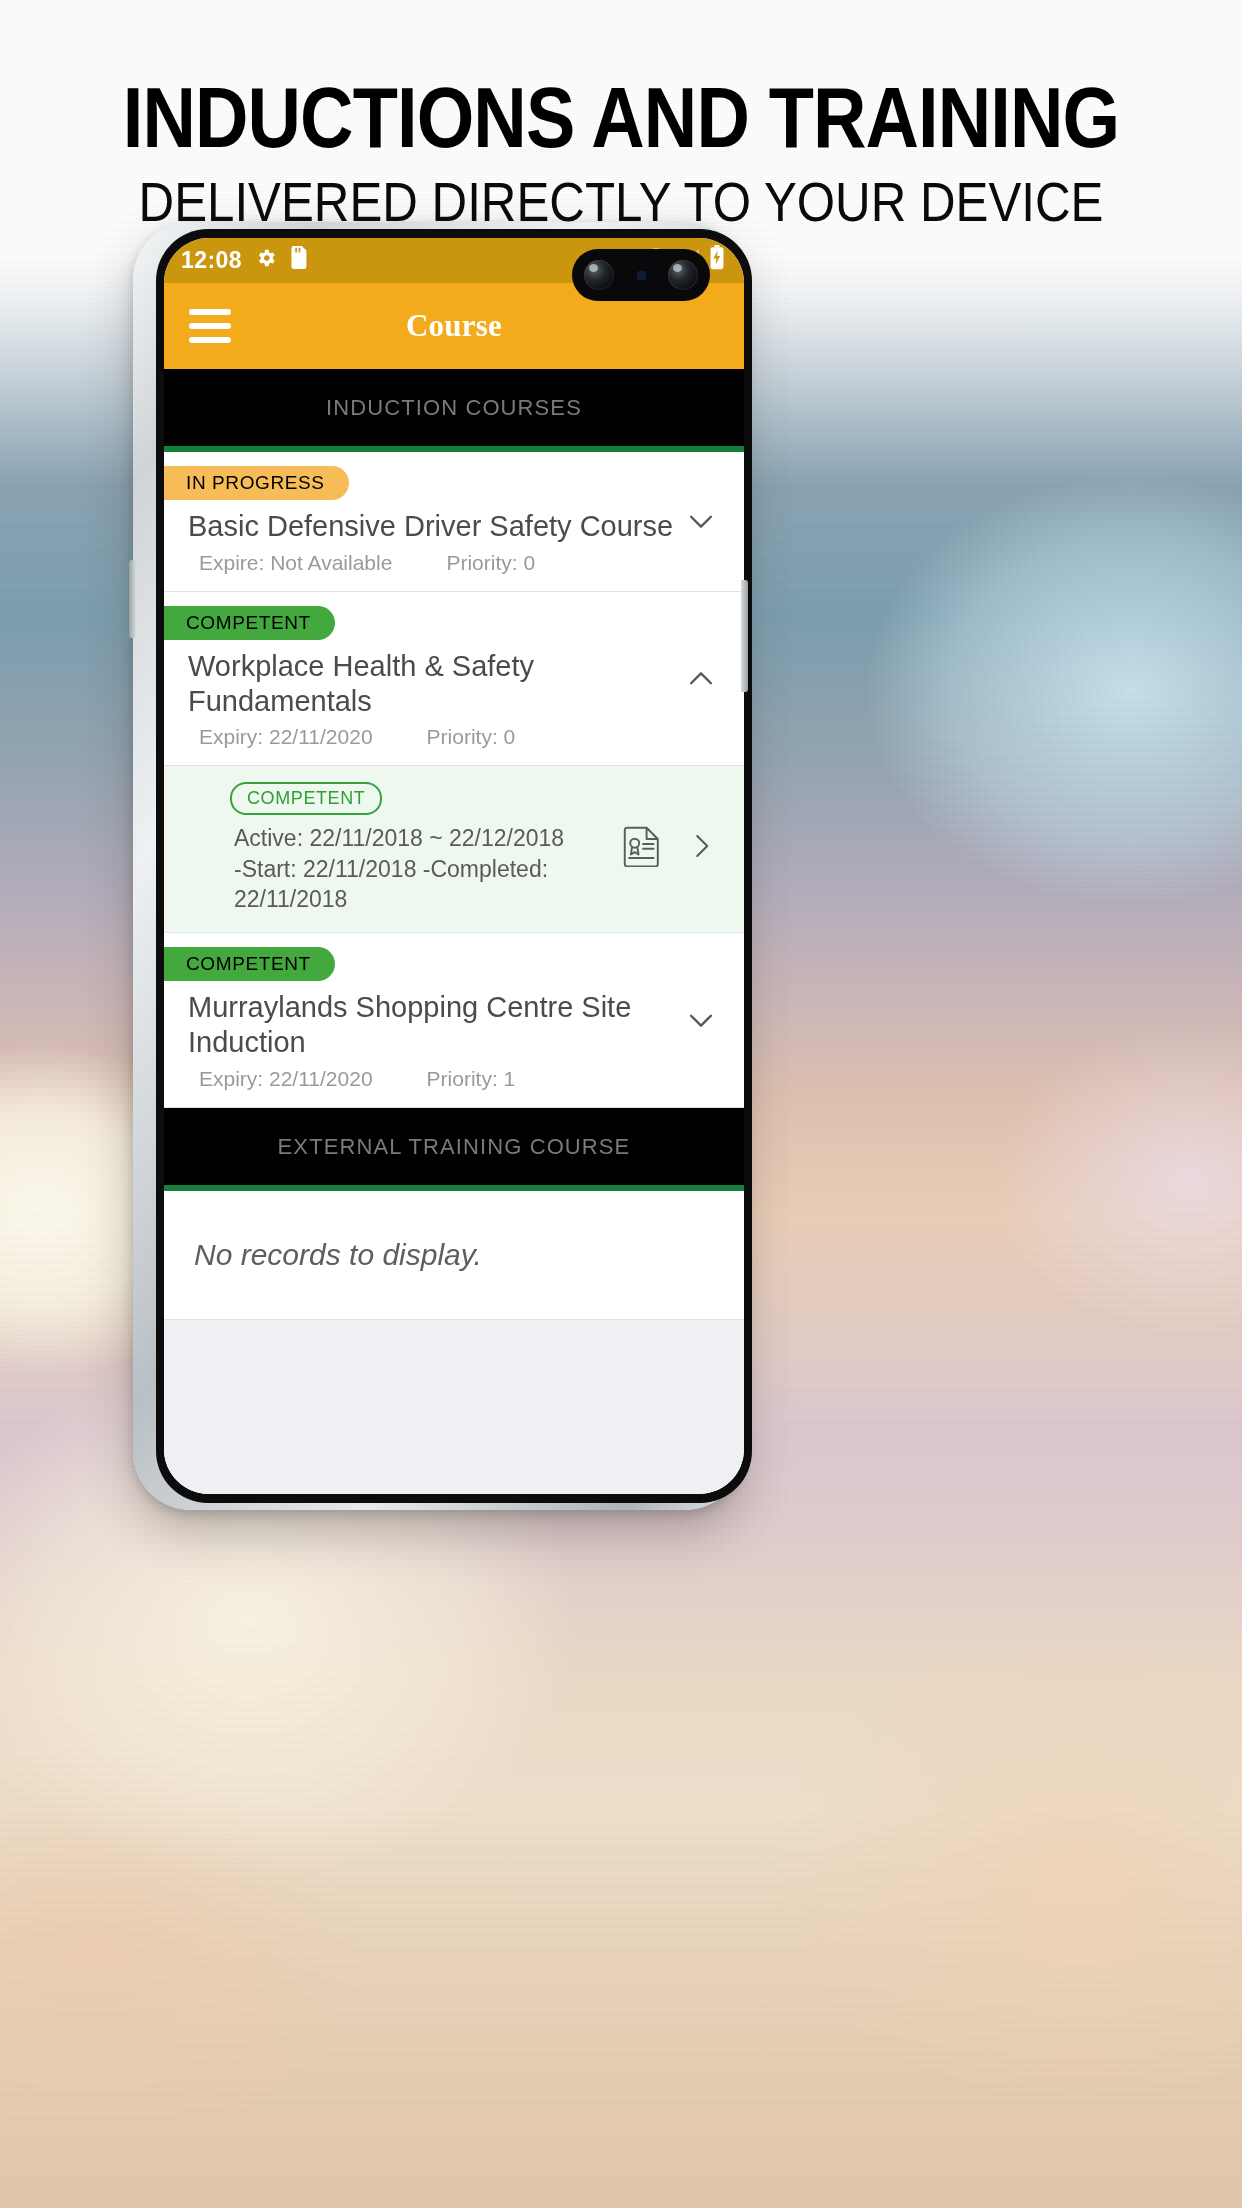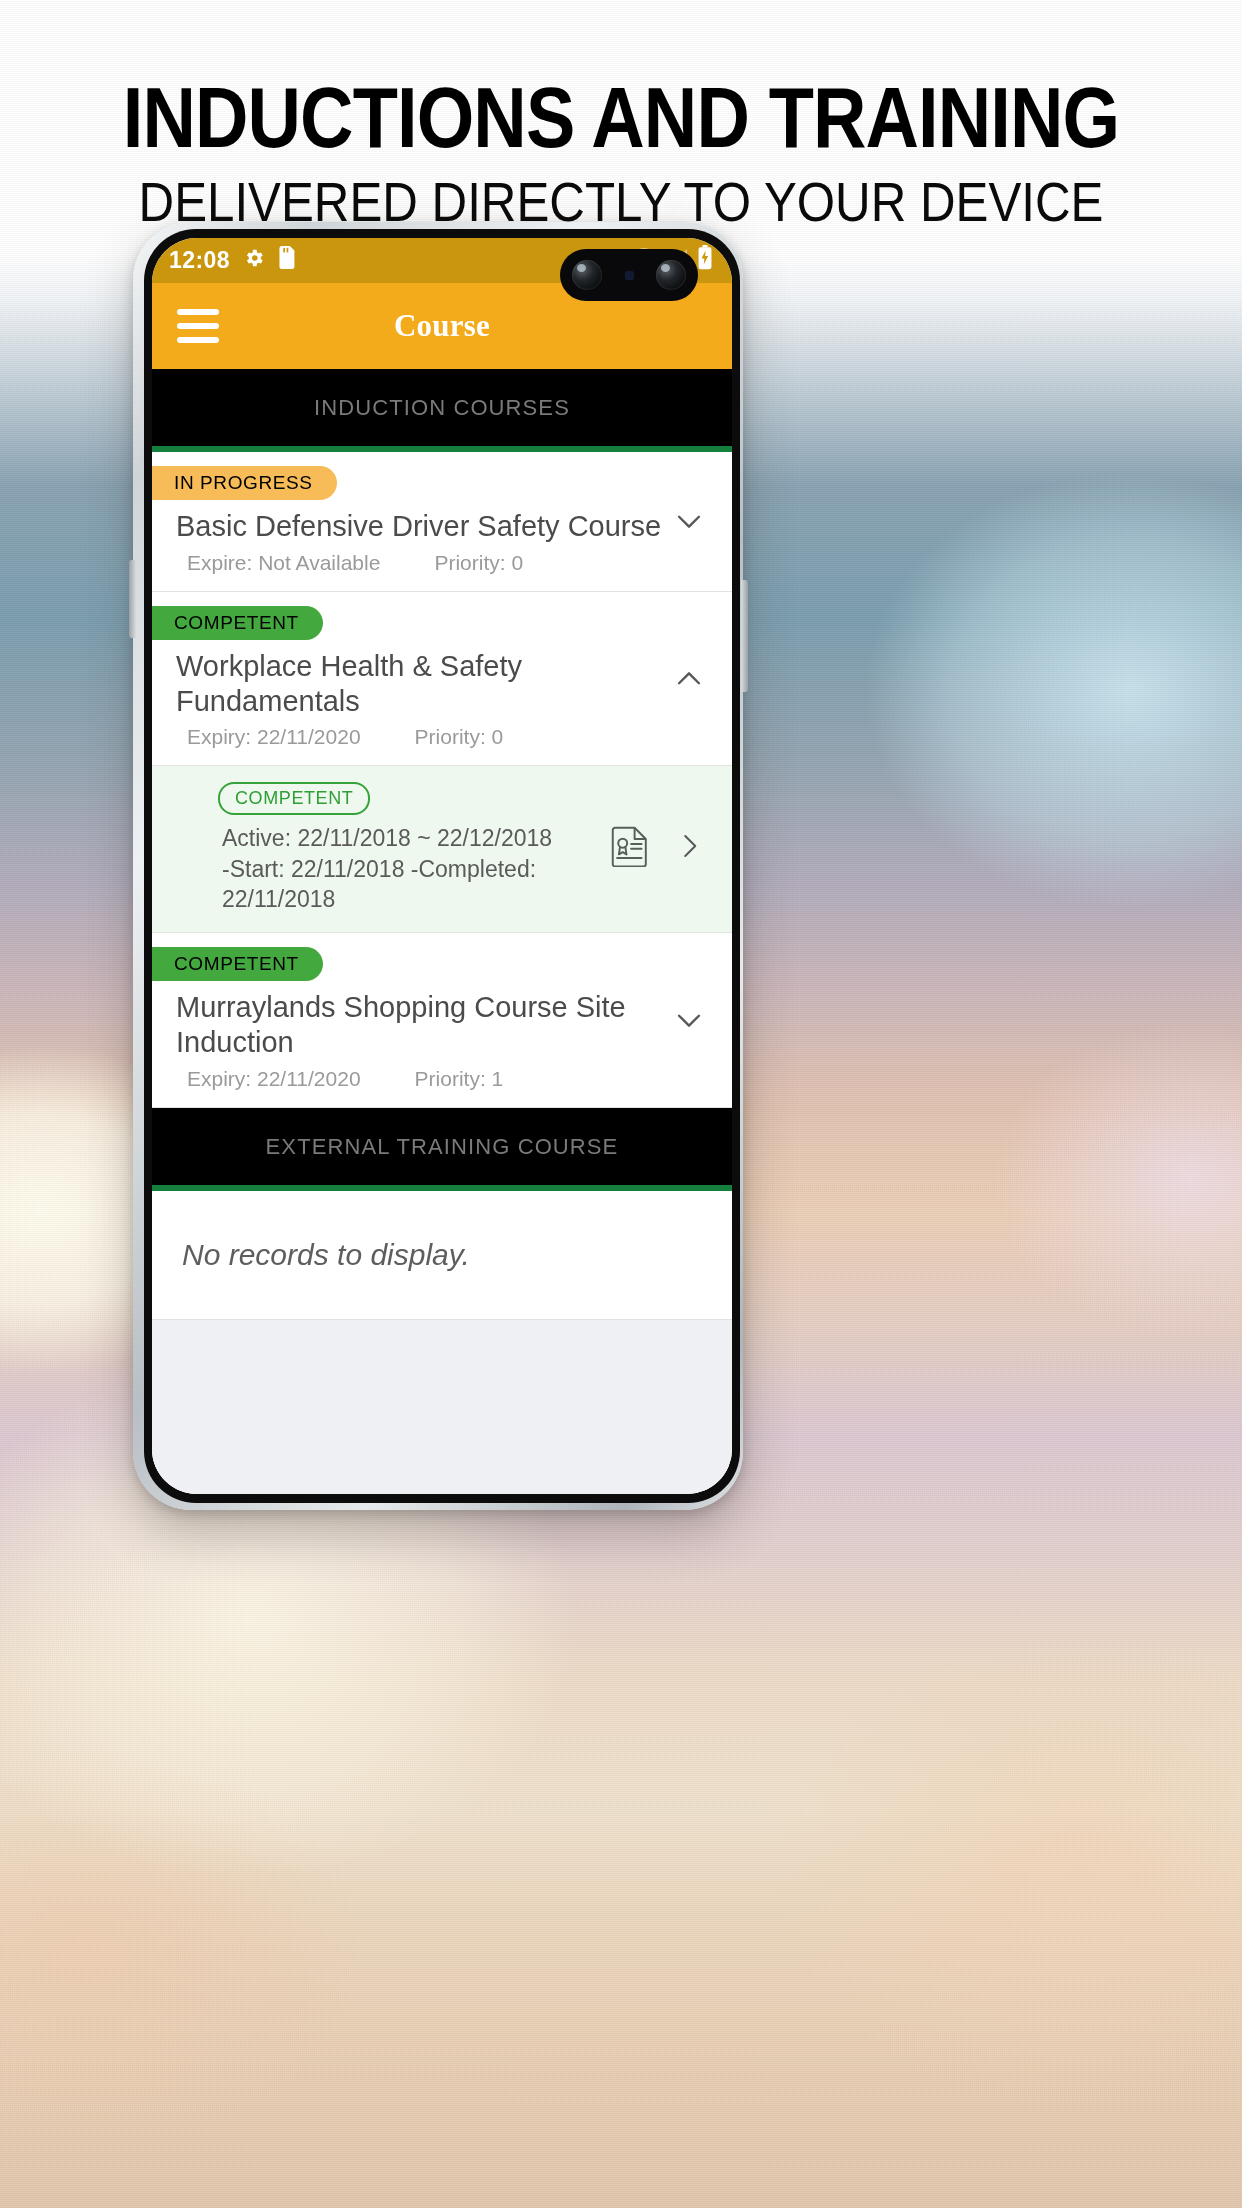--- a/index.html
+++ b/index.html
@@ -96,21 +96,21 @@
     top: 222px;
     width: 610px;
     height: 1288px;
     border-radius: 58px;
     background: linear-gradient(125deg, #f4f6f7 0%, #cfd4d8 12%, #eef1f3 30%, #b9c0c5 55%, #e7eaec 75%, #aeb5ba 92%, #dfe3e6 100%);
     box-shadow: 0 22px 48px rgba(60,55,50,0.30), 0 4px 12px rgba(0,0,0,0.18);
     z-index: 4;
   }
   #phone-inner {
     position: absolute;
-    left: 11px; top: 7px;
+    left: 23px; top: 7px;
     width: 596px; height: 1274px;
     border-radius: 52px;
     background: #0c0c0c;
   }
   #screen {
     position: absolute;
     left: 8px; top: 9px;
     width: 580px; height: 1256px;
     border-radius: 45px;
     overflow: hidden;
@@ -437,21 +437,21 @@
             <span>
               <svg width="30" height="34" viewBox="0 0 24 24" fill="none" stroke="#55595c" stroke-width="1.6" stroke-linecap="round" stroke-linejoin="round">
                 <polyline points="9,4 17,12 9,20"></polyline>
               </svg>
             </span>
           </div>
         </div>
 
         <div class="course-row">
           <div class="badge competent">COMPETENT</div>
-          <div class="course-title">Murraylands Shopping Course Site Induction</div>
+          <div class="course-title">Murraylands Shopping Centre Site Induction</div>
           <div class="course-meta">
             <span>Expiry: 22/11/2020</span>
             <span>Priority: 1</span>
           </div>
           <div class="chev">
             <svg width="34" height="34" viewBox="0 0 24 24" fill="none" stroke="#55595c" stroke-width="1.7" stroke-linecap="round" stroke-linejoin="round">
               <polyline points="5,9 12,16 19,9"></polyline>
             </svg>
           </div>
         </div>

